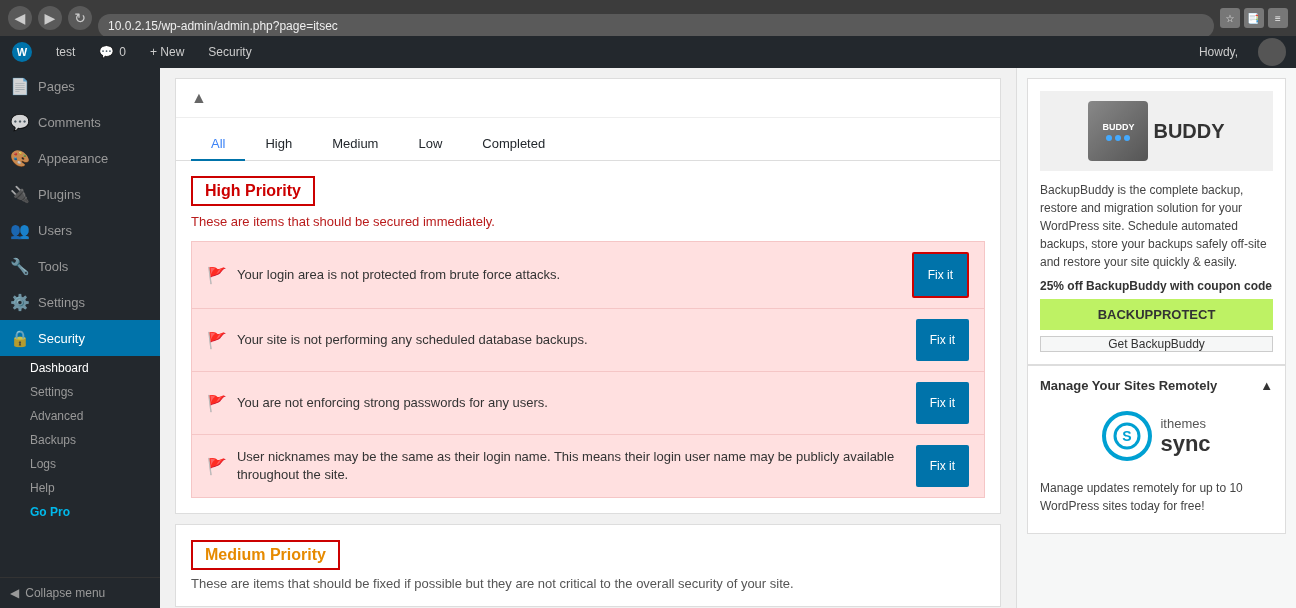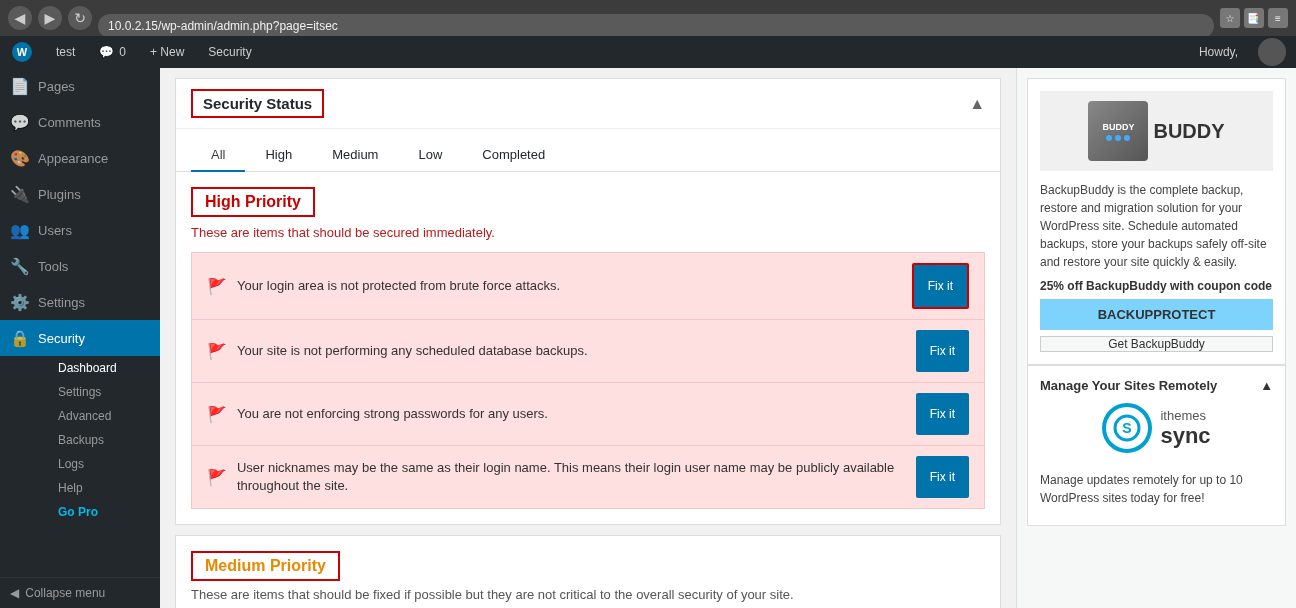--- a/index.html
+++ b/index.html
@@ -75,21 +75,20 @@
       text-decoration: none;
     }
     .sidebar-item .si-icon { width: 20px; height: 20px; display: flex; align-items: center; justify-content: center; font-size: 16px; opacity: 0.8; }
     .sidebar-sub-item {
       display: flex;
       align-items: flex-start;
       padding: 5px 5px 5px 30px;
       color: #999;
       cursor: pointer;
       font-size: 12px;
-      margin-left: 28px;
     }
     .sidebar-sub-item.active { color: #fff; }
     .sidebar-item-security {
       position: relative;
       background: #0073aa;
       color: #fff;
     }
     .sidebar-item-security::after {
       content: '';
       position: absolute;
@@ -159,21 +158,21 @@
     .tab {
       padding: 8px 20px;
       cursor: pointer;
       font-size: 13px;
       color: #23282d;
       border-bottom: 2px solid transparent;
       margin-bottom: -1px;
     }
     .tab.active {
       border-bottom: 2px solid #0073aa;
-      color: #404040;
+      color: #3b82f6;
       font-weight: 500;
     }
 
     
     .priority-section { padding: 15px; }
     .priority-title {
       font-size: 16px;
       font-weight: 600;
       color: #c00;
       border: 2px solid #c00;
@@ -259,21 +258,21 @@
       justify-content: center;
       color: #fff;
       font-size: 11px;
       font-weight: bold;
     }
     .buddy-text { font-size: 12px; color: #444; line-height: 1.5; margin-bottom: 8px; }
     .buddy-coupon { font-weight: bold; font-size: 12px; color: #333; margin-bottom: 6px; }
     .buddy-code-btn {
       display: block;
       width: 100%;
-      background: #7dd3fc;
+      background: #bef264;
       border: none;
       padding: 8px;
       font-size: 13px;
       font-weight: bold;
       color: #333;
       cursor: pointer;
       text-align: center;
       margin-bottom: 6px;
     }
     .buddy-get-btn {
@@ -293,20 +292,21 @@
       border: 1px solid #ddd;
       padding: 12px;
     }
     .manage-header {
       display: flex;
       align-items: flex-end;
       justify-content: space-between;
       font-size: 13px;
       font-weight: bold;
       color: #333;
+      margin-bottom: 8px;
     }
     .ithemes-logo {
       width: 100%;
       height: 70px;
       background: #fff;
       display: flex;
       align-items: center;
       justify-content: center;
       gap: 8px;
       margin-bottom: 8px;
@@ -426,21 +426,20 @@
     <div class="collapse-menu">
       <span>◀</span>
       <span>Collapse menu</span>
     </div>
   </div>
 
   <div class="content-area">
 
     <div class="security-status-box">
       <div class="security-status-header">
-        <div class="security-status-title">Security Status</div>
         <button class="collapse-btn">▲</button>
       </div>
 
       <div class="tabs-bar">
         <div class="tab active">All</div>
         <div class="tab">High</div>
         <div class="tab">Medium</div>
         <div class="tab">Low</div>
         <div class="tab">Completed</div>
       </div>

